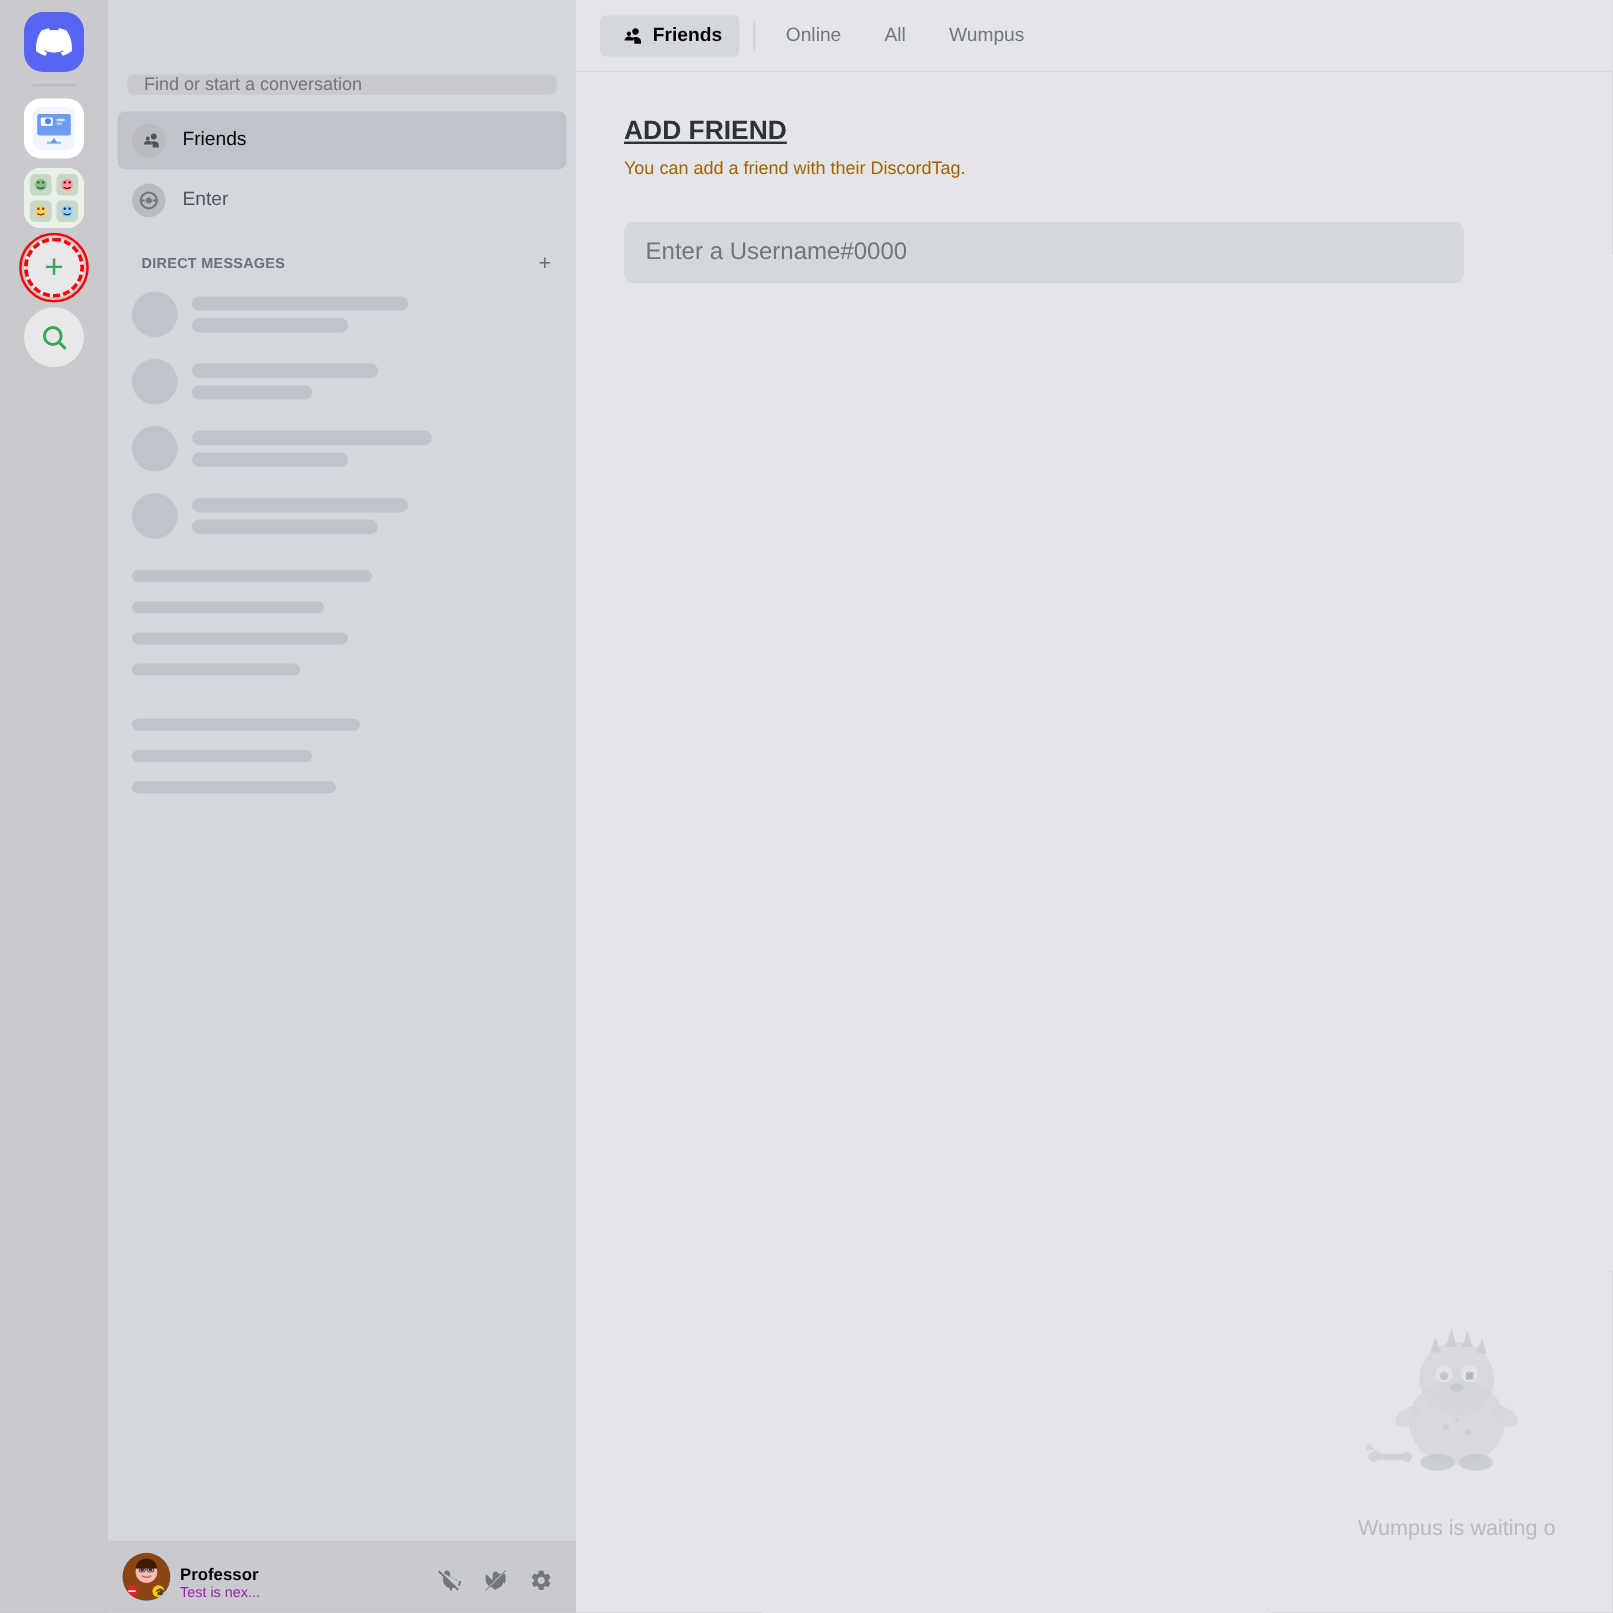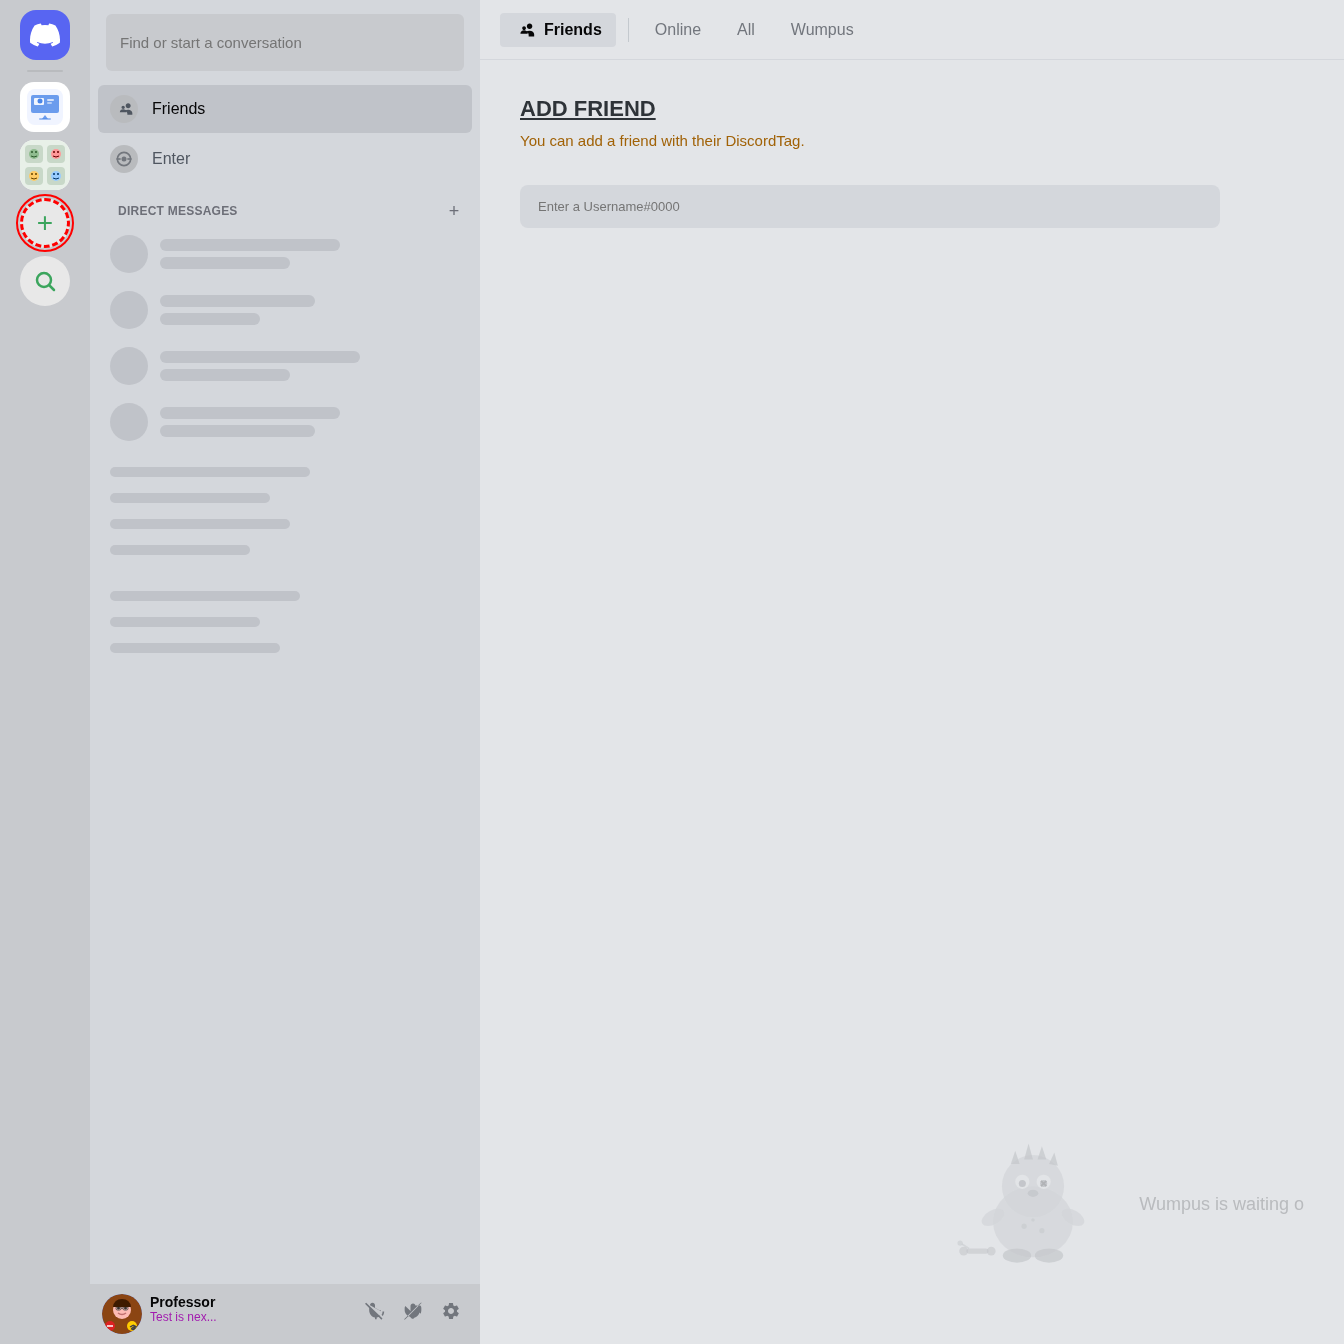--- a/index.html
+++ b/index.html
@@ -87,23 +87,24 @@
     }
 
     .search-bar {
       padding: 14px 16px;
       background: #d4d7dc;
     }
 
     .search-input-wrapper {
       background: #c8cace;
       border-radius: 6px;
-      padding: 20px 14px;
-      display: flex;
-      align-items: center;
+      padding: 0 14px;
+      display: flex;
+      align-items: center;
+      margin-top: 48px;
     }
 
     .search-input-wrapper input {
       background: transparent;
       border: none;
       outline: none;
       color: #72767d;
       font-size: 15px;
       width: 100%;
     }
@@ -214,21 +215,21 @@
     .dm-line.short { width: 130px; }
     .dm-line.medium { width: 155px; }
     .dm-line.xshort { width: 100px; }
     .dm-line.xlong { width: 200px; }
 
     
     .user-panel {
       padding: 10px 12px;
       background: #c8cace;
       display: flex;
-      align-items: flex-start;
+      align-items: flex-end;
       gap: 8px;
     }
 
     .user-avatar {
       width: 40px;
       height: 40px;
       border-radius: 50%;
       background: #7289da;
       overflow: hidden;
       flex-shrink: 0;
@@ -350,30 +351,31 @@
       display: flex;
       align-items: center;
       max-width: 700px;
     }
 
     .add-friend-input-wrapper input {
       background: transparent;
       border: none;
       outline: none;
       color: #7f1d1d;
-      font-size: 13px;
+      font-size: 20px;
       width: 100%;
     }
 
     
     .wumpus-area {
       position: absolute;
       bottom: 60px;
       right: 40px;
       display: flex;
+      flex-direction: column;
       align-items: center;
       gap: 16px;
     }
 
     .wumpus-text {
       font-size: 18px;
       color: #b9bbbe;
     }
 
     

